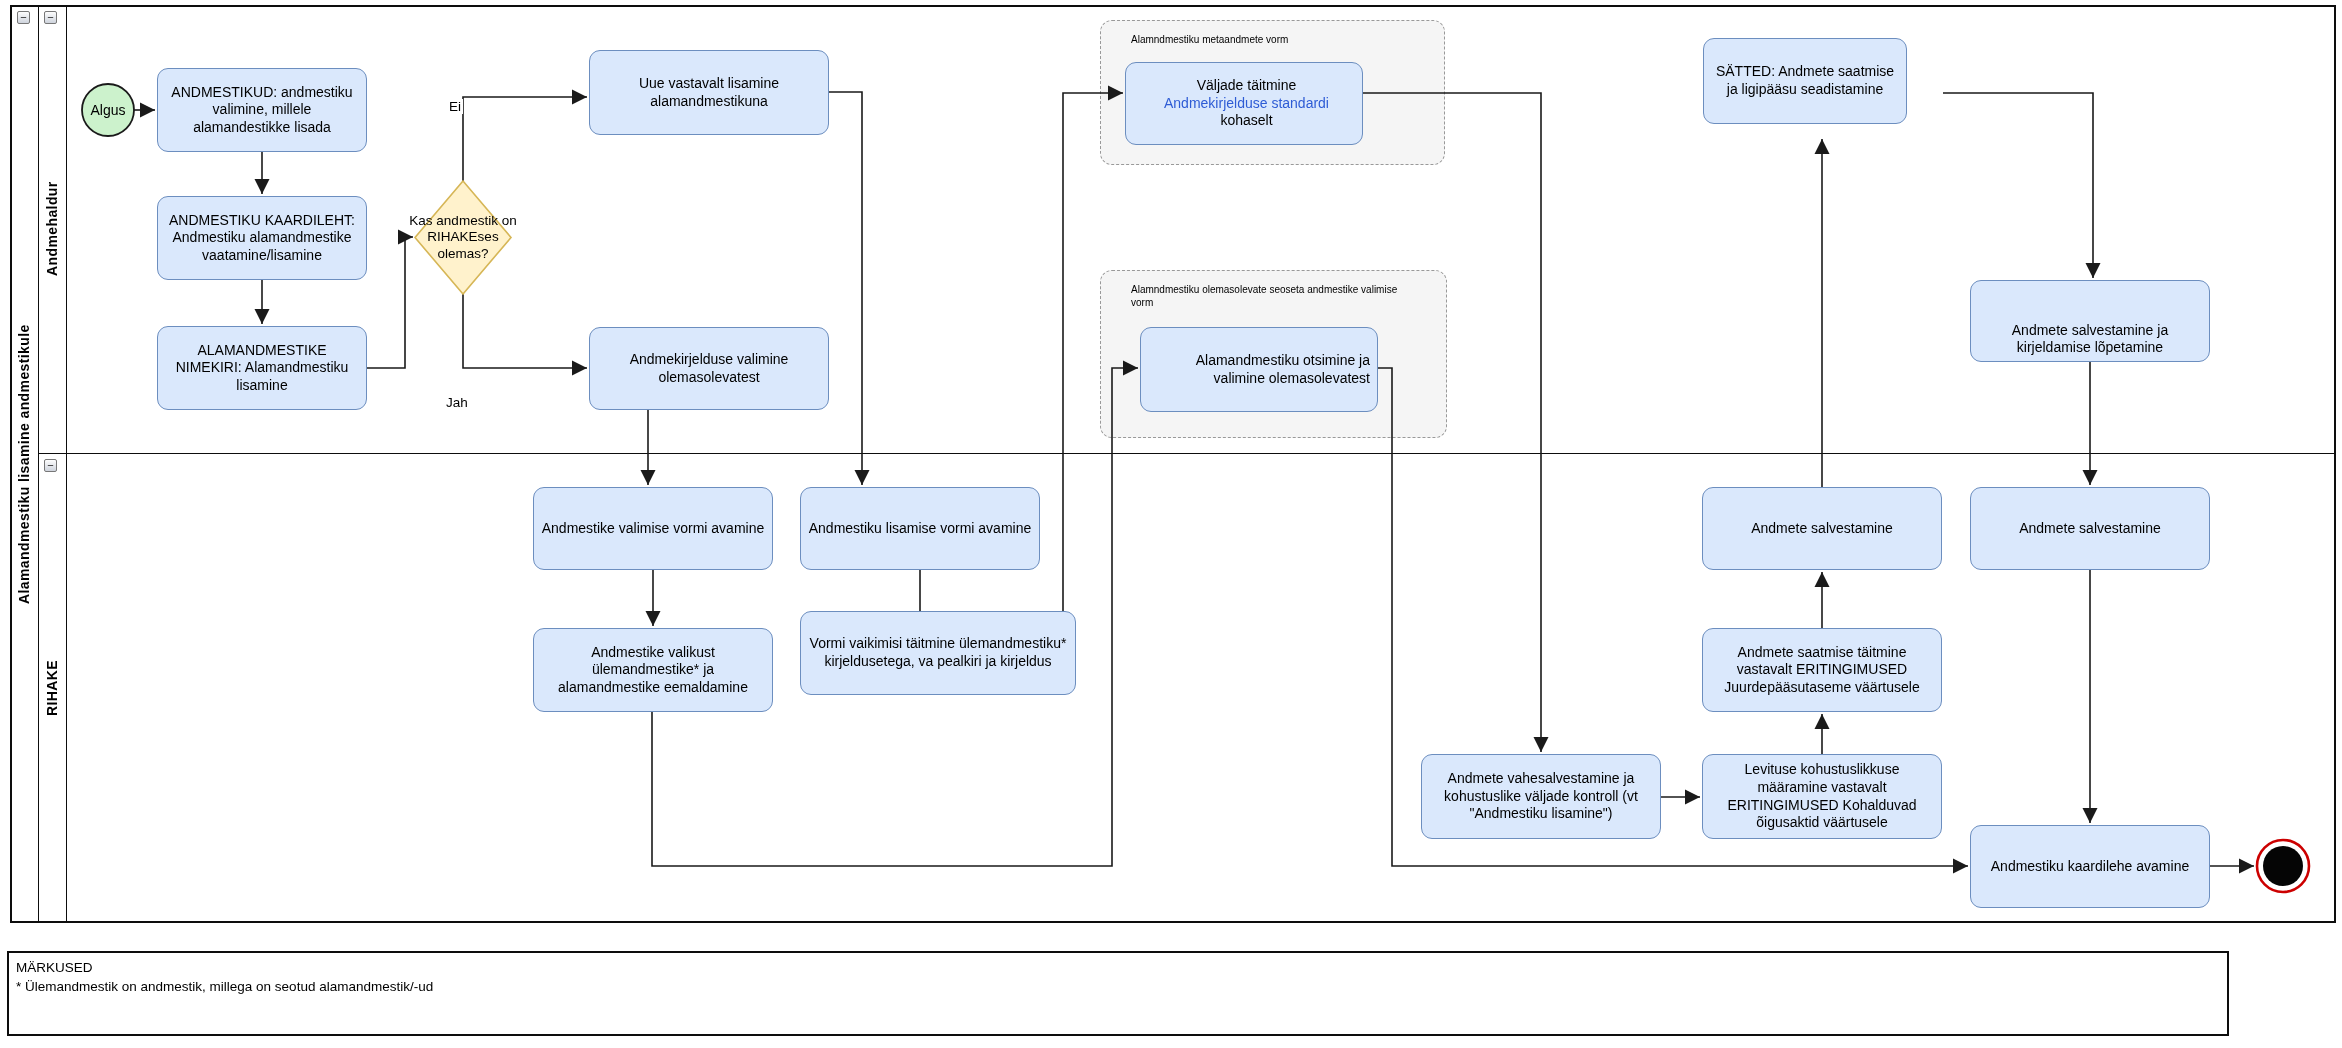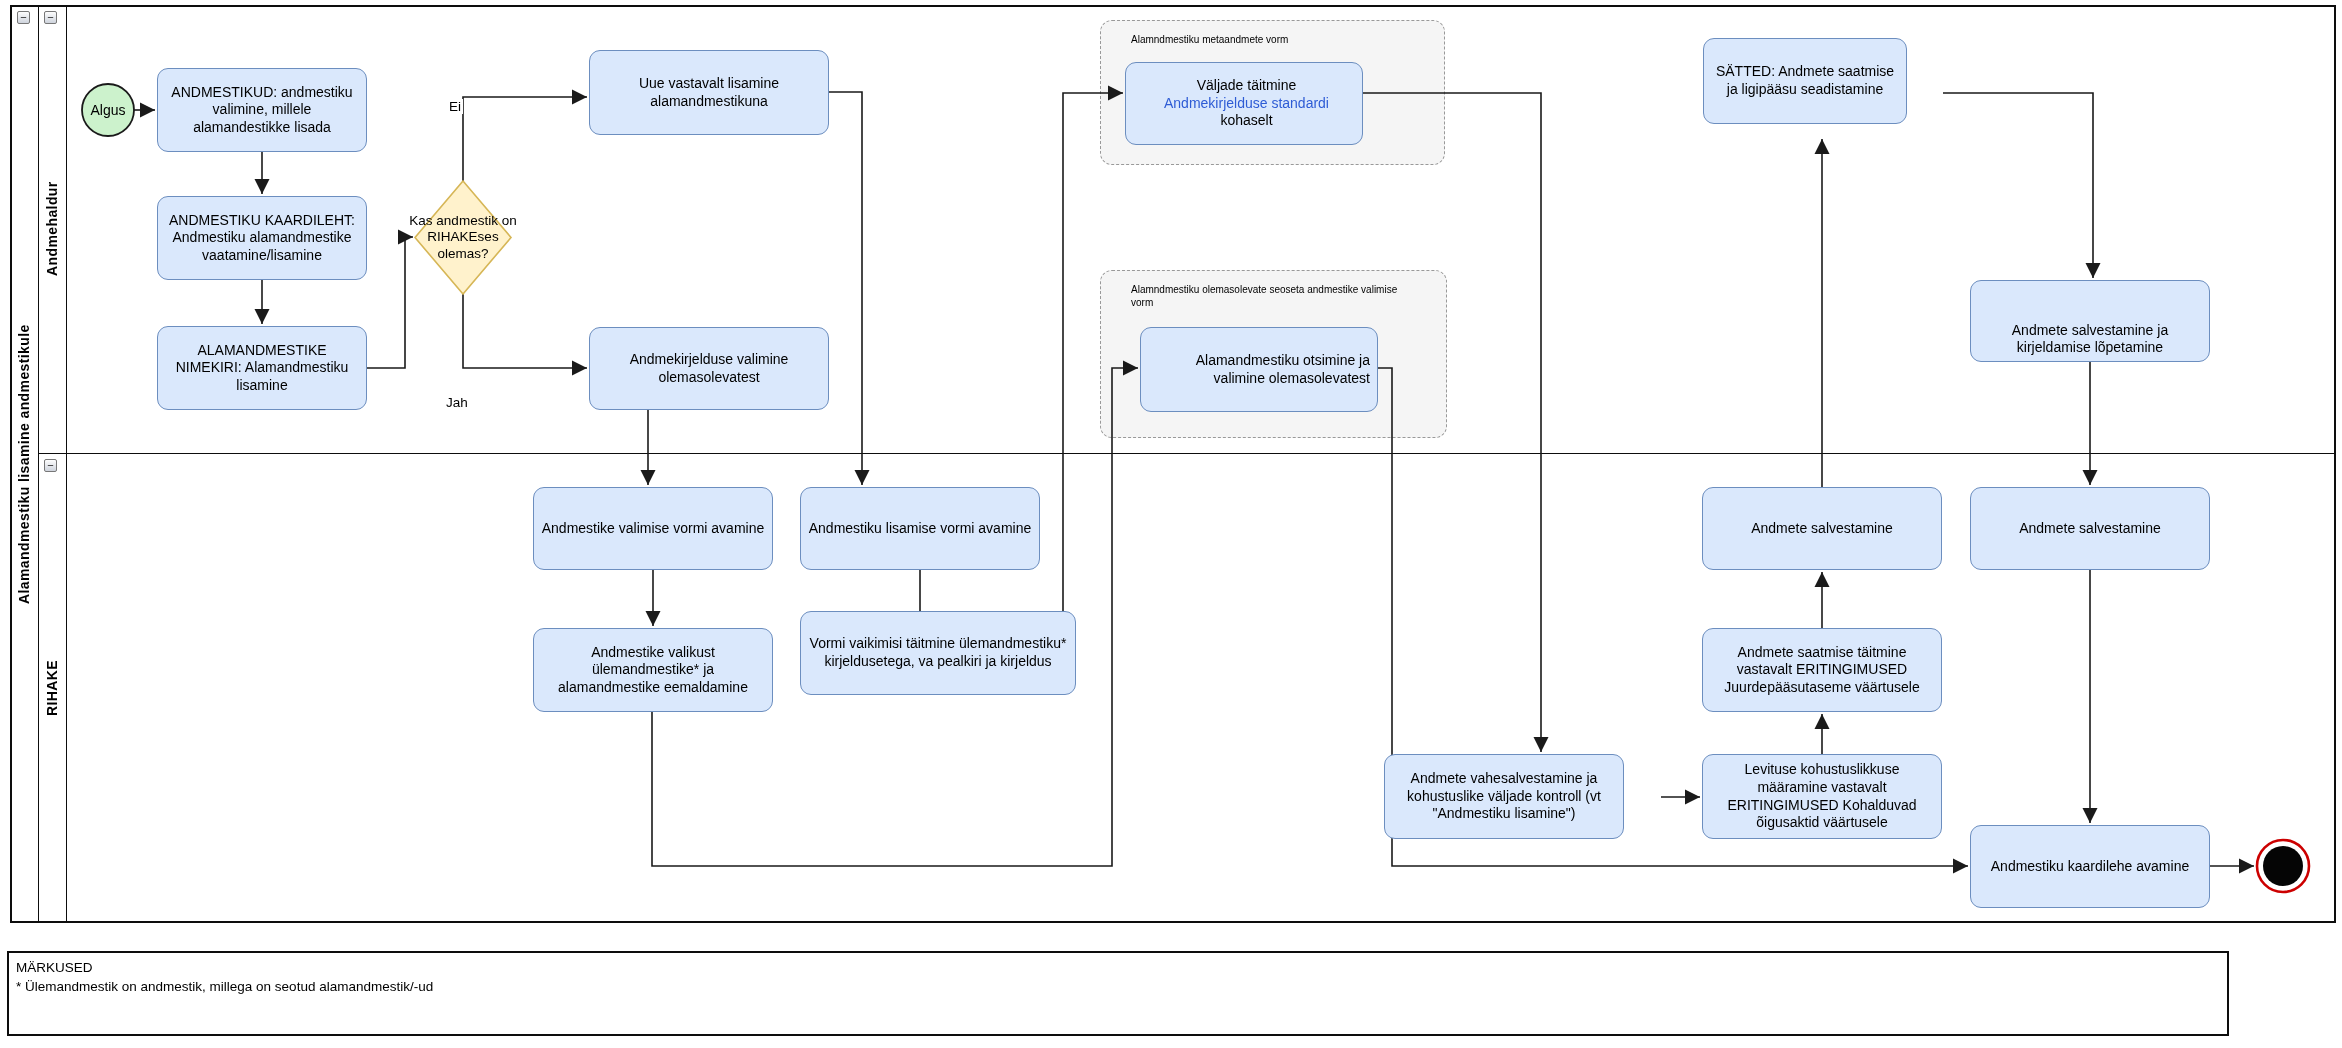--- a/index.html
+++ b/index.html
@@ -155,21 +155,21 @@
 </div>
 <div class="abs task" style="left:800px;top:487px;width:240px;height:83px;">
   <span>Andmestiku lisamise vormi avamine</span>
 </div>
 <div class="abs task" style="left:533px;top:628px;width:240px;height:84px;">
   <span>Andmestike valikust ülemandmestike* ja alamandmestike eemaldamine</span>
 </div>
 <div class="abs task" style="left:800px;top:593px;width:276px;height:84px;margin-top:18px;">
   <span>Vormi vaikimisi täitmine ülemandmestiku* kirjeldusetega, va pealkiri ja kirjeldus</span>
 </div>
-<div class="abs task" style="left:1384px;top:754px;width:240px;height:85px;">
+<div class="abs task" style="left:1421px;top:754px;width:240px;height:85px;">
   <span>Andmete vahesalvestamine ja kohustuslike väljade kontroll (vt "Andmestiku lisamine")</span>
 </div>
 <div class="abs task" style="left:1702px;top:754px;width:240px;height:85px;">
   <span>Levituse kohustuslikkuse määramine vastavalt ERITINGIMUSED Kohalduvad õigusaktid väärtusele</span>
 </div>
 <div class="abs task" style="left:1702px;top:628px;width:240px;height:84px;">
   <span>Andmete saatmise täitmine vastavalt ERITINGIMUSED Juurdepääsutaseme väärtusele</span>
 </div>
 <div class="abs task" style="left:1702px;top:487px;width:240px;height:83px;">
   <span>Andmete salvestamine</span>

